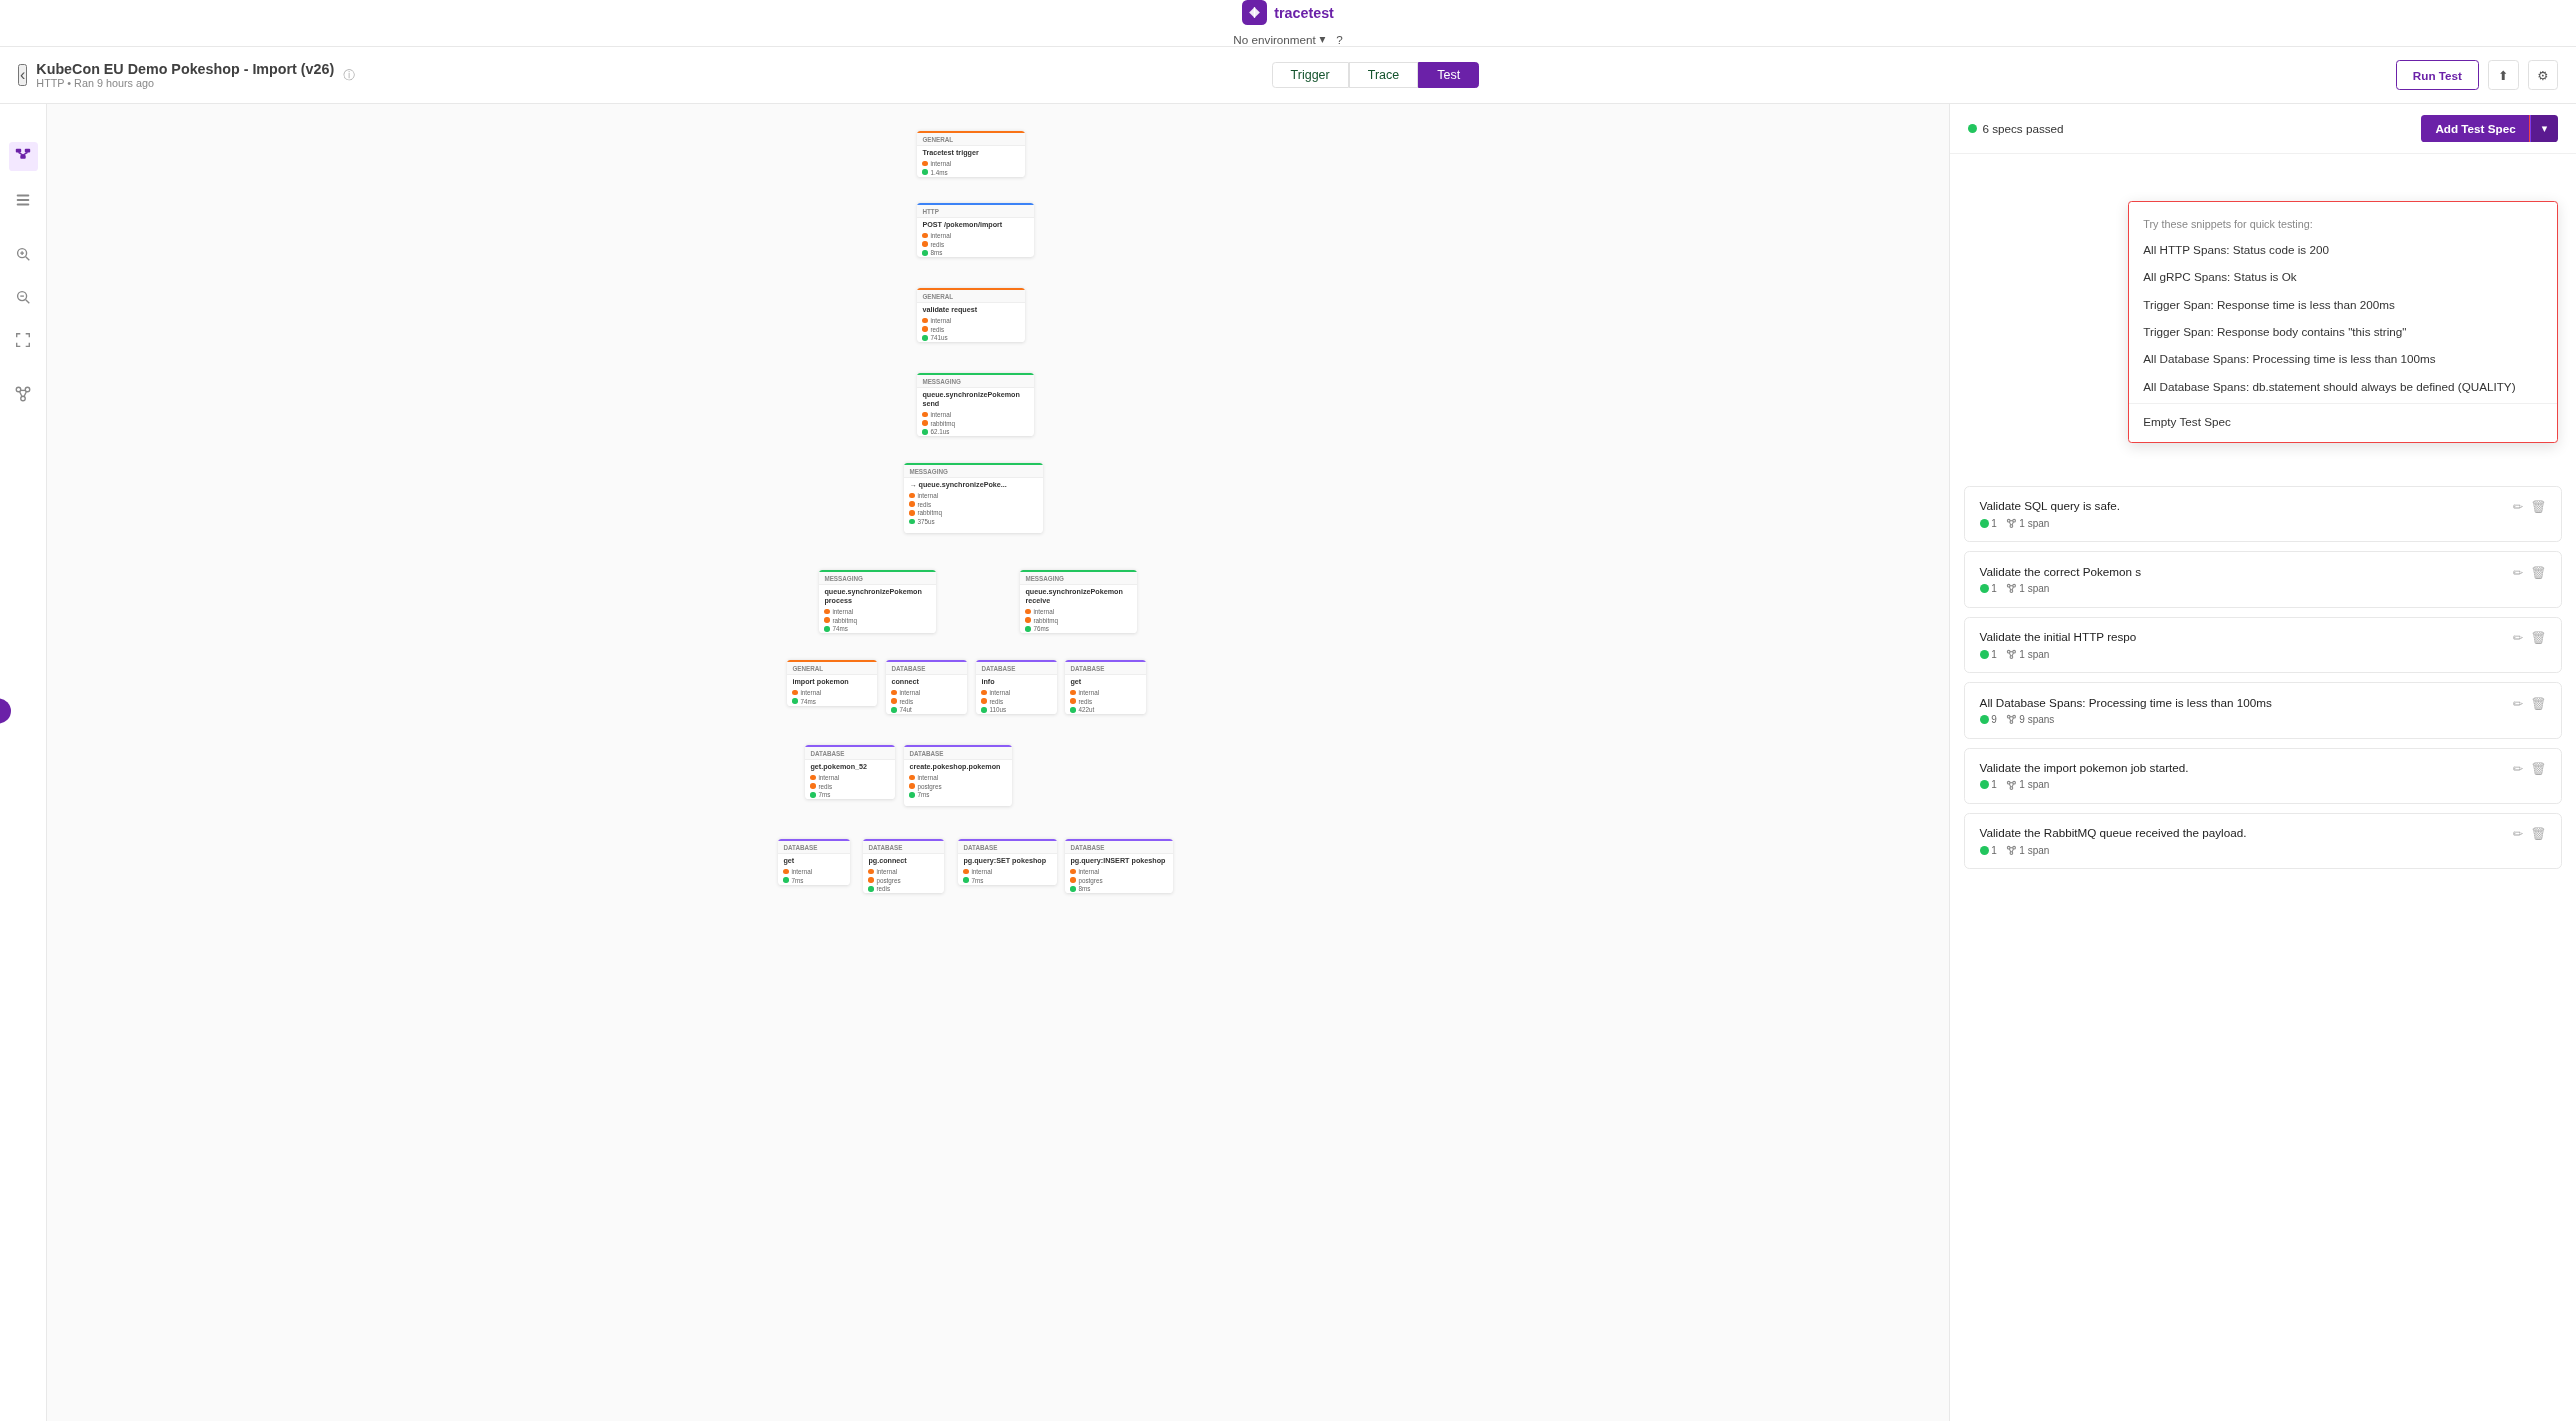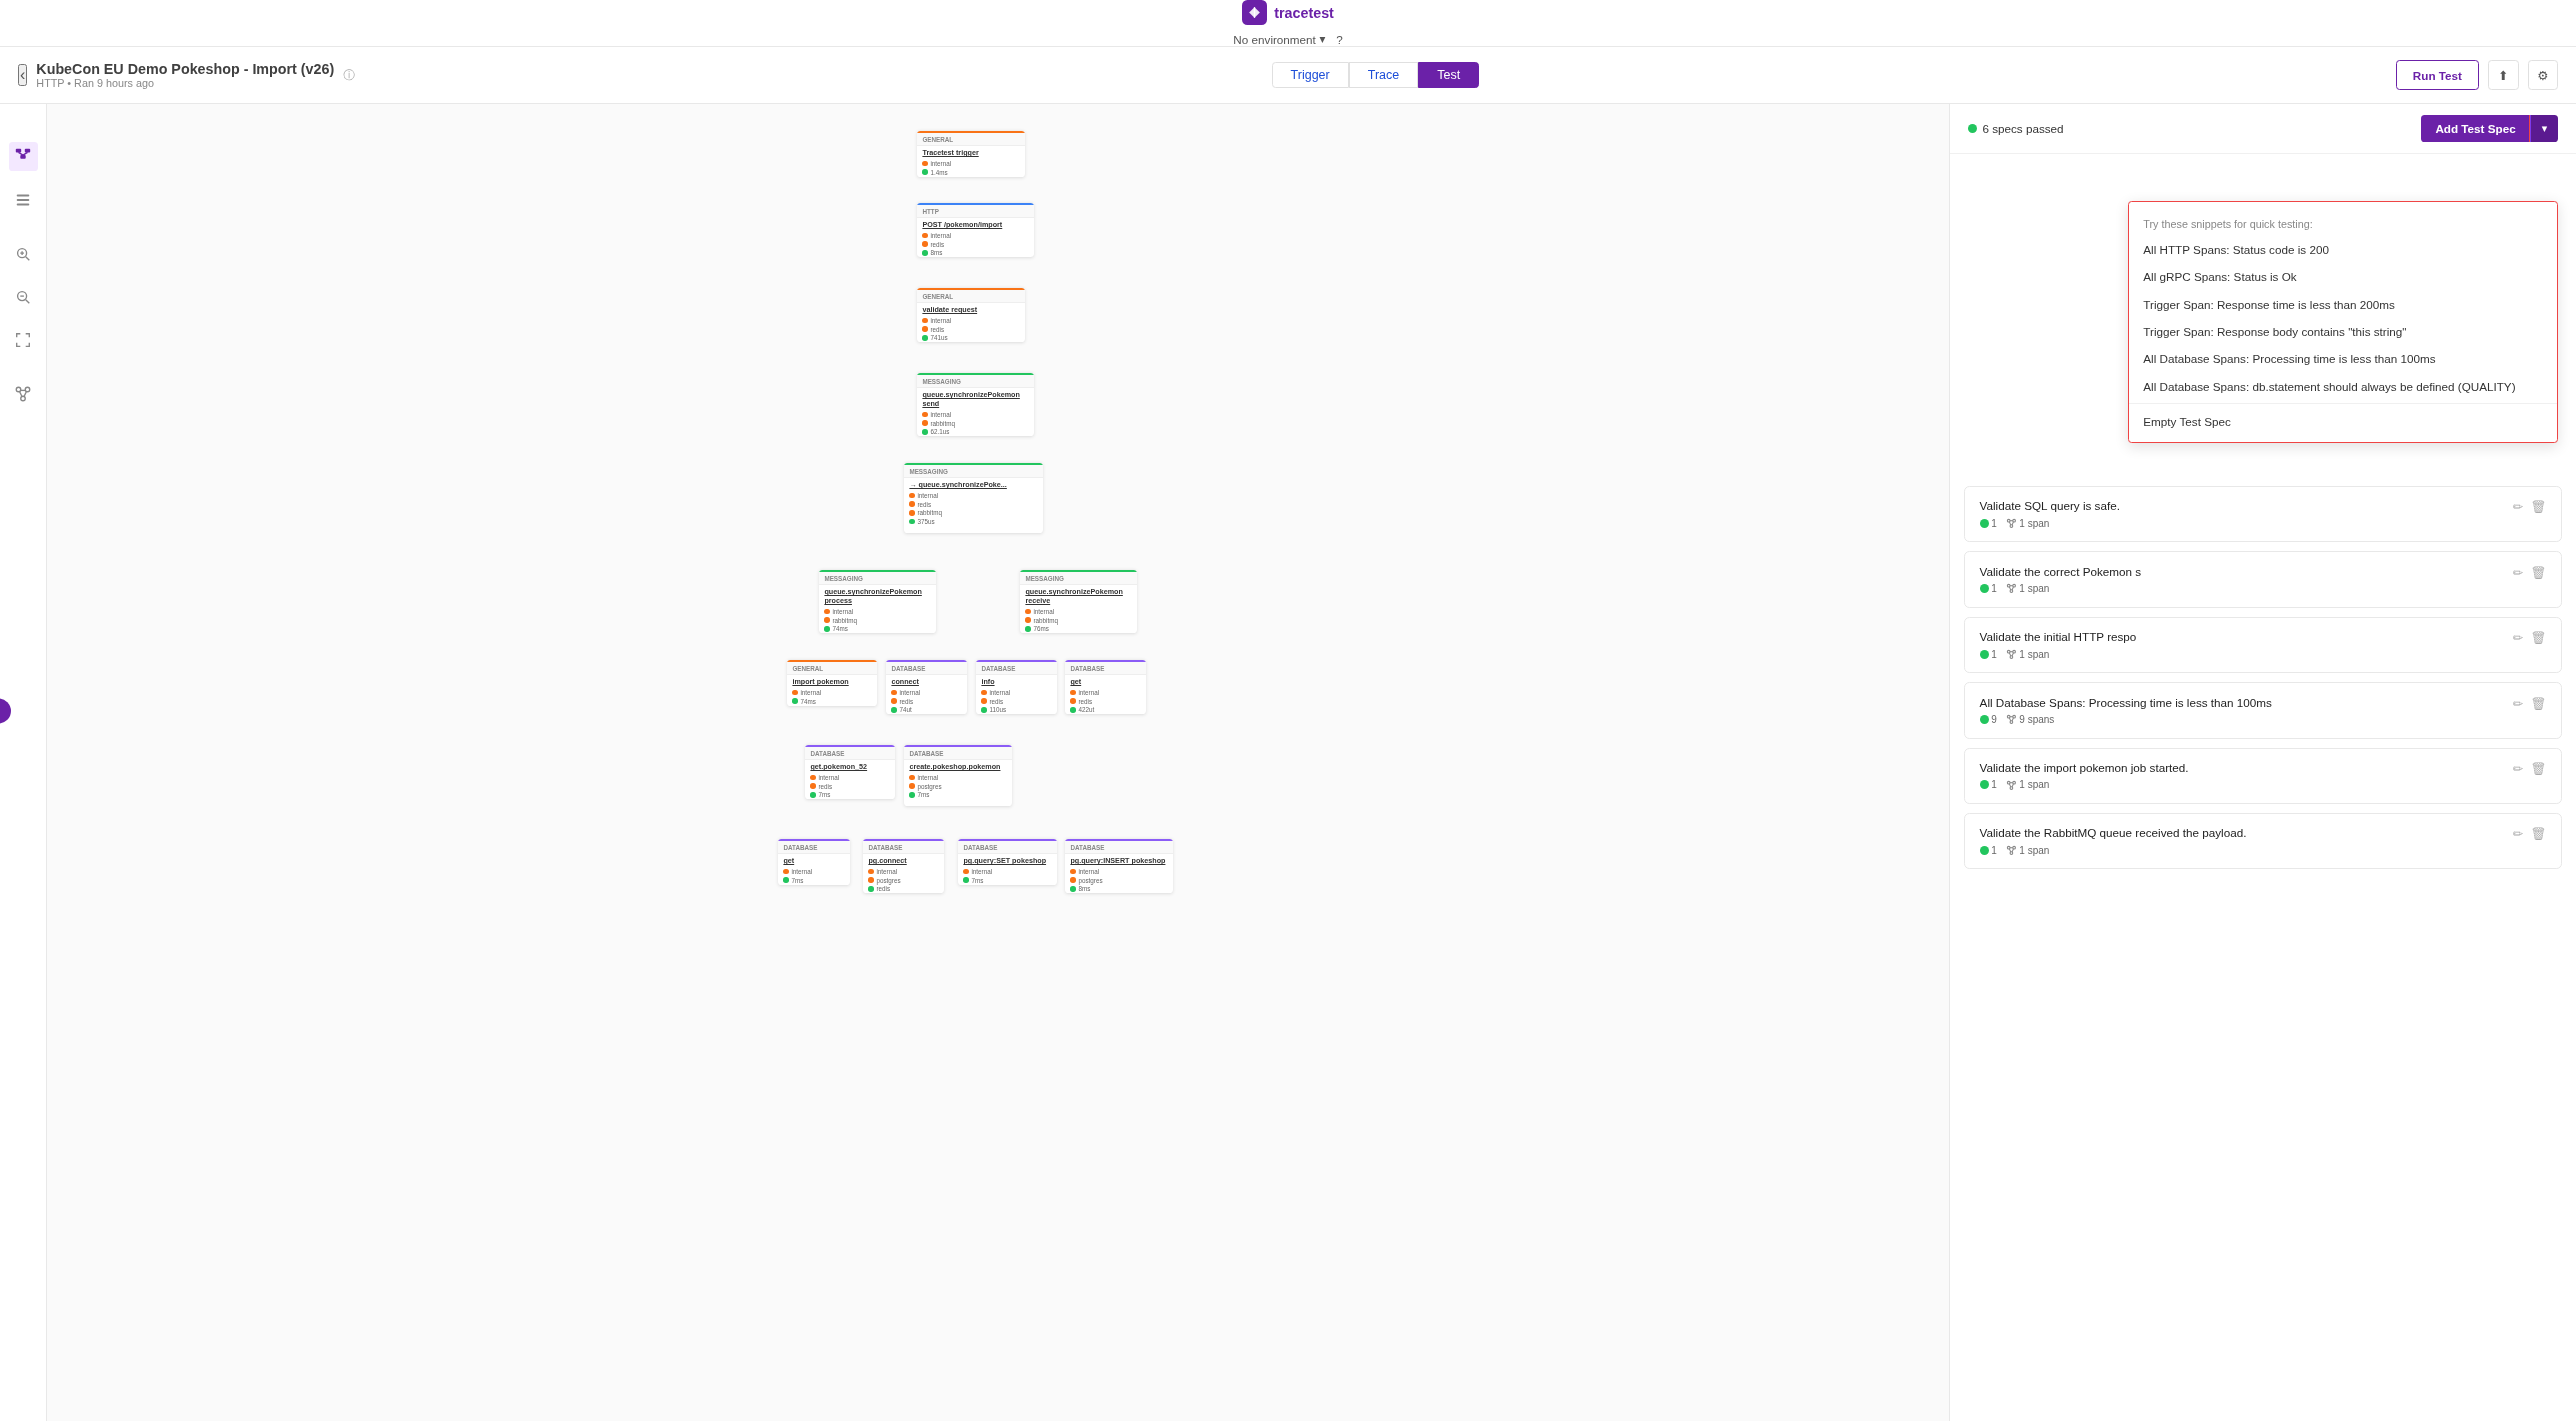--- a/index.html
+++ b/index.html
@@ -24,21 +24,21 @@
       padding: 0 18px; height: 57px;
     }
     .test-title-area { display: flex; align-items: center; gap: 9px; }
     .back-btn { cursor: pointer; color: #555; font-size: 16px; }
     .test-title-text h2 { font-size: 14.3px; font-weight: 600; color: #404040; }
     .test-title-text p { font-size: 10.8px; color: #888; }
     .info-icon { color: #aaa; font-size: 11.7px; }
     .tab-group { display: flex; align-items: center; gap: 0; }
     .tab-btn {
       padding: 5.4px 18px; font-size: 12.5px; cursor: pointer;
-      background: transparent; border: 0.9px solid #e0e0e0; color: #1d4ed8;
+      background: transparent; border: 0.9px solid #e0e0e0; color: #14532d;
     }
     .tab-btn:first-child { border-radius: 3.6px 0 0 3.6px; }
     .tab-btn:last-child { border-radius: 0 3.6px 3.6px 0; text-align: right; }
     .tab-btn.active { background: #6b21a8; color: #fff; border-color: #6b21a8; }
     .header-actions { display: flex; align-items: center; gap: 9px; }
     .run-test-btn {
       padding: 7.2px 16px; background: #fff; border: 1.3px solid #6b21a8;
       color: #6b21a8; border-radius: 3.6px; cursor: pointer; font-size: 11.7px; font-weight: 600;
     }
     .icon-btn { width: 30.5px; height: 30.5px; display: flex; align-items: center; justify-content: center; border: 0.9px solid #e0e0e0; border-radius: 3.6px; cursor: pointer; color: #555; background: #fff; }
@@ -69,21 +69,21 @@
     .flow-node {
       position: absolute; border-radius: 3.6px; font-size: 8px;
       box-shadow: 0 0.9px 3.6px rgba(0,0,0,0.12); background: #fff;
       border-top: 2.7px solid #ccc;
     }
     .flow-node .node-header {
       font-size: 6.3px; font-weight: 600; text-transform: uppercase;
       padding: 2.7px 5.4px; color: #888; background: #f9f9f9;
       border-bottom: 0.9px solid #eee;
     }
-    .flow-node .node-title { font-size: 7.2px; font-weight: 600; padding: 1.8px 5.4px; color: #333; text-decoration: underline; }
+    .flow-node .node-title { font-size: 7.2px; font-weight: 600; padding: 1.8px 5.4px; color: #333; }
     .flow-node .node-row { display: flex; align-items: center; gap: 2.7px; padding: 0.9px 5.4px; font-size: 6.3px; color: #666; }
     .flow-node .dot { width: 5.4px; height: 5.4px; border-radius: 50%; display: inline-block; }
     .dot-green { background: #22c55e; }
     .dot-orange { background: #f97316; }
 
     
     .right-panel {
       width: 627px; background: #fff; border-left: 0.9px solid #e8e8e8;
       display: flex; flex-direction: column; overflow: hidden; position: relative;
     }

